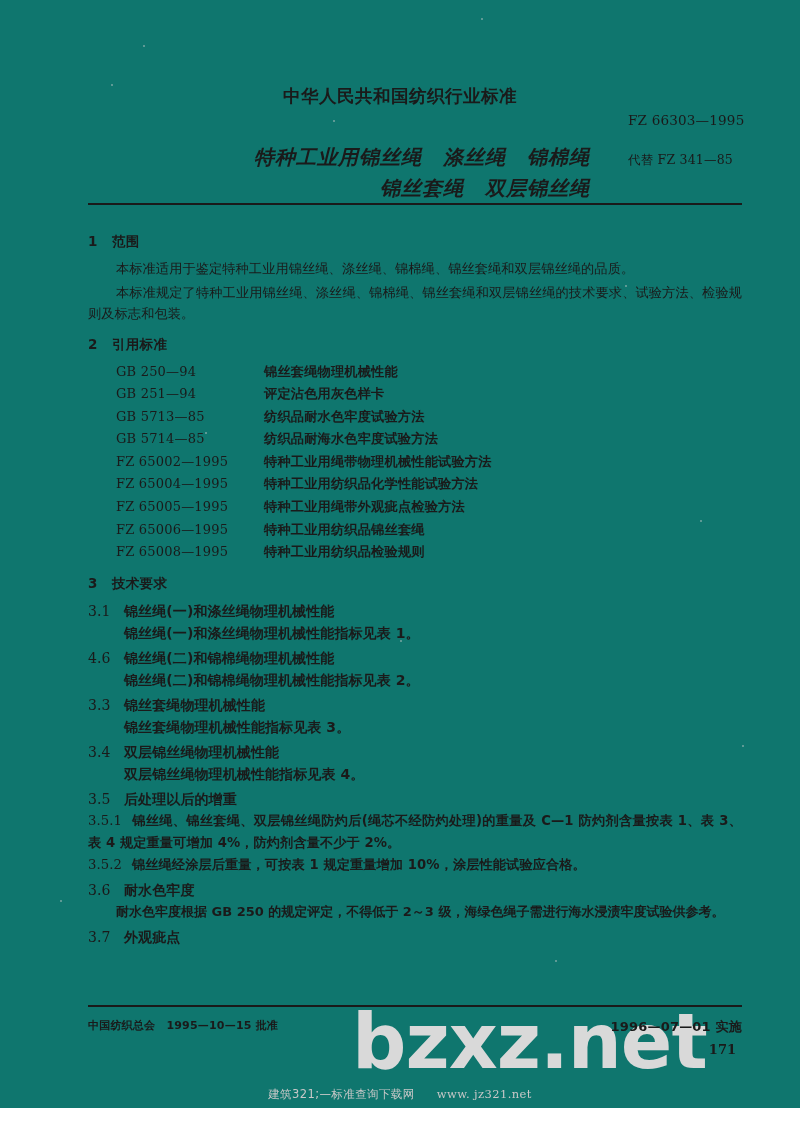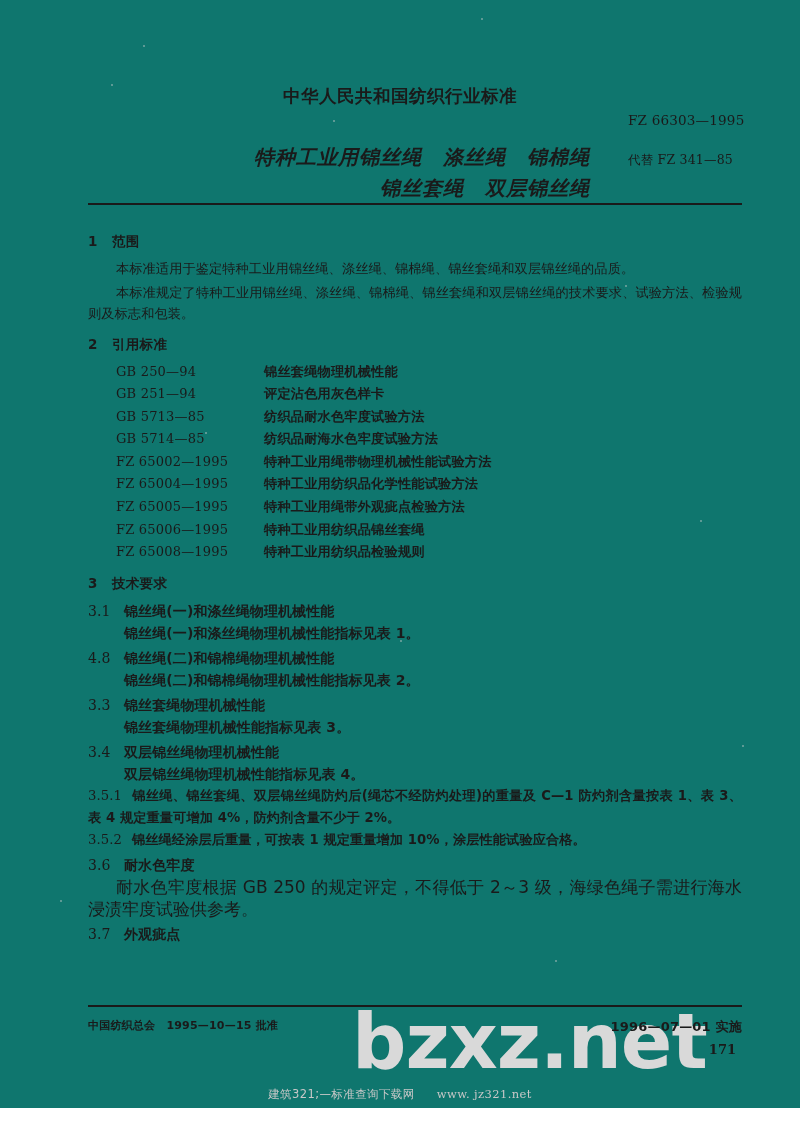--- a/index.html
+++ b/index.html
@@ -143,22 +143,22 @@
   .clause-flow .cnum {
     display: inline-block;
     width: 44px;
     font-family: "DejaVu Serif", "Liberation Serif", serif;
     font-weight: normal;
   }
   .clause-cont { font-weight: bold; }
   .indent-para {
     padding-left: 0;
     text-indent: 28px;
-    font-weight: normal;
-    font-size: 17px;
+    font-weight: bold;
+    font-size: 13px;
     line-height: 22px;
     text-align: justify;
   }
 
   
   .footer-left {
     position: absolute;
     left: 88px;
     top: 1018px;
     font-size: 11px;
@@ -311,34 +311,37 @@
     <div class="h2">
       <span class="num">3</span><span>技术要求</span>
     </div>
 
     <div class="clause clause-head">
       <span class="cnum">3.1</span><span class="ctext">锦丝绳(一)和涤丝绳物理机械性能</span>
     </div>
     <div class="clause clause-body">锦丝绳(一)和涤丝绳物理机械性能指标见表 1。</div>
 
     <div class="clause clause-head">
-      <span class="cnum">4.8</span><span class="ctext">锦丝绳(二)和锦棉绳物理机械性能</span>
+      <span class="cnum">4.6</span><span class="ctext">锦丝绳(二)和锦棉绳物理机械性能</span>
     </div>
     <div class="clause clause-body">锦丝绳(二)和锦棉绳物理机械性能指标见表 2。</div>
 
     <div class="clause clause-head">
       <span class="cnum">3.3</span><span class="ctext">锦丝套绳物理机械性能</span>
     </div>
     <div class="clause clause-body">锦丝套绳物理机械性能指标见表 3。</div>
 
     <div class="clause clause-head">
       <span class="cnum">3.4</span><span class="ctext">双层锦丝绳物理机械性能</span>
     </div>
     <div class="clause clause-body">双层锦丝绳物理机械性能指标见表 4。</div>
 
+    <div class="clause clause-head">
+      <span class="cnum">3.5</span><span class="ctext">后处理以后的增重</span>
+    </div>
 
     <div class="clause-flow">
       <span class="cnum">3.5.1</span><span class="clause-cont">锦丝绳、锦丝套绳、双层锦丝绳防灼后(绳芯不经防灼处理)的重量及 C—1 防灼剂含量按表 1、表 3、表 4 规定重量可增加 4%，防灼剂含量不少于 2%。</span>
     </div>
 
     <div class="clause-flow">
       <span class="cnum">3.5.2</span><span class="clause-cont">锦丝绳经涂层后重量，可按表 1 规定重量增加 10%，涂层性能试验应合格。</span>
     </div>
 
     <div class="clause clause-head">

